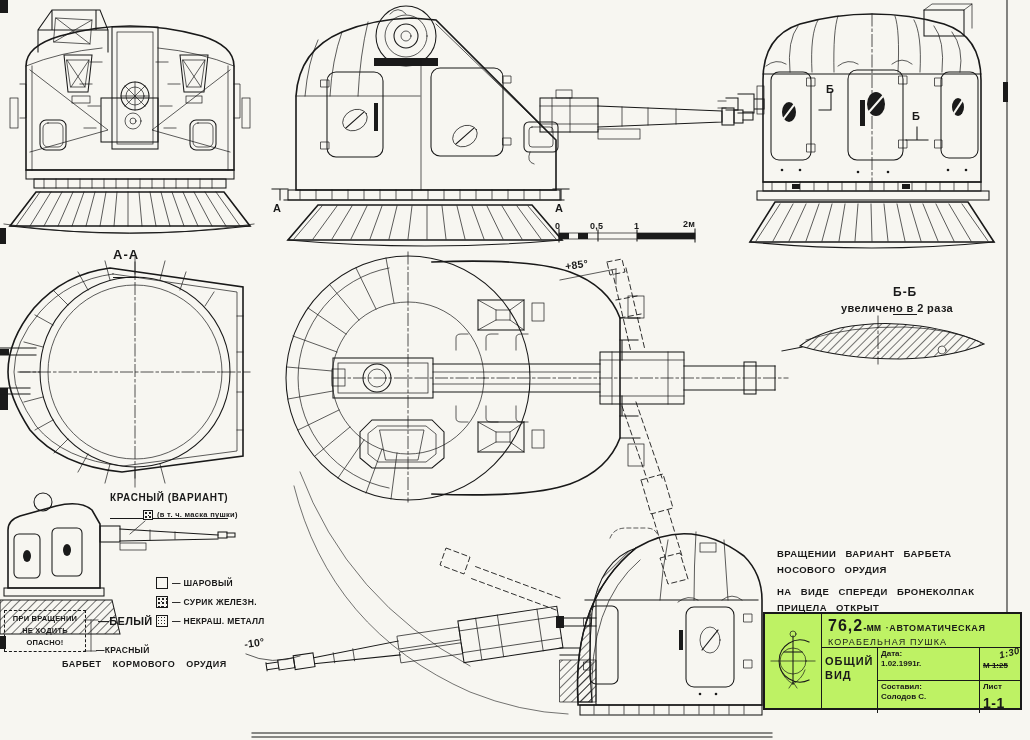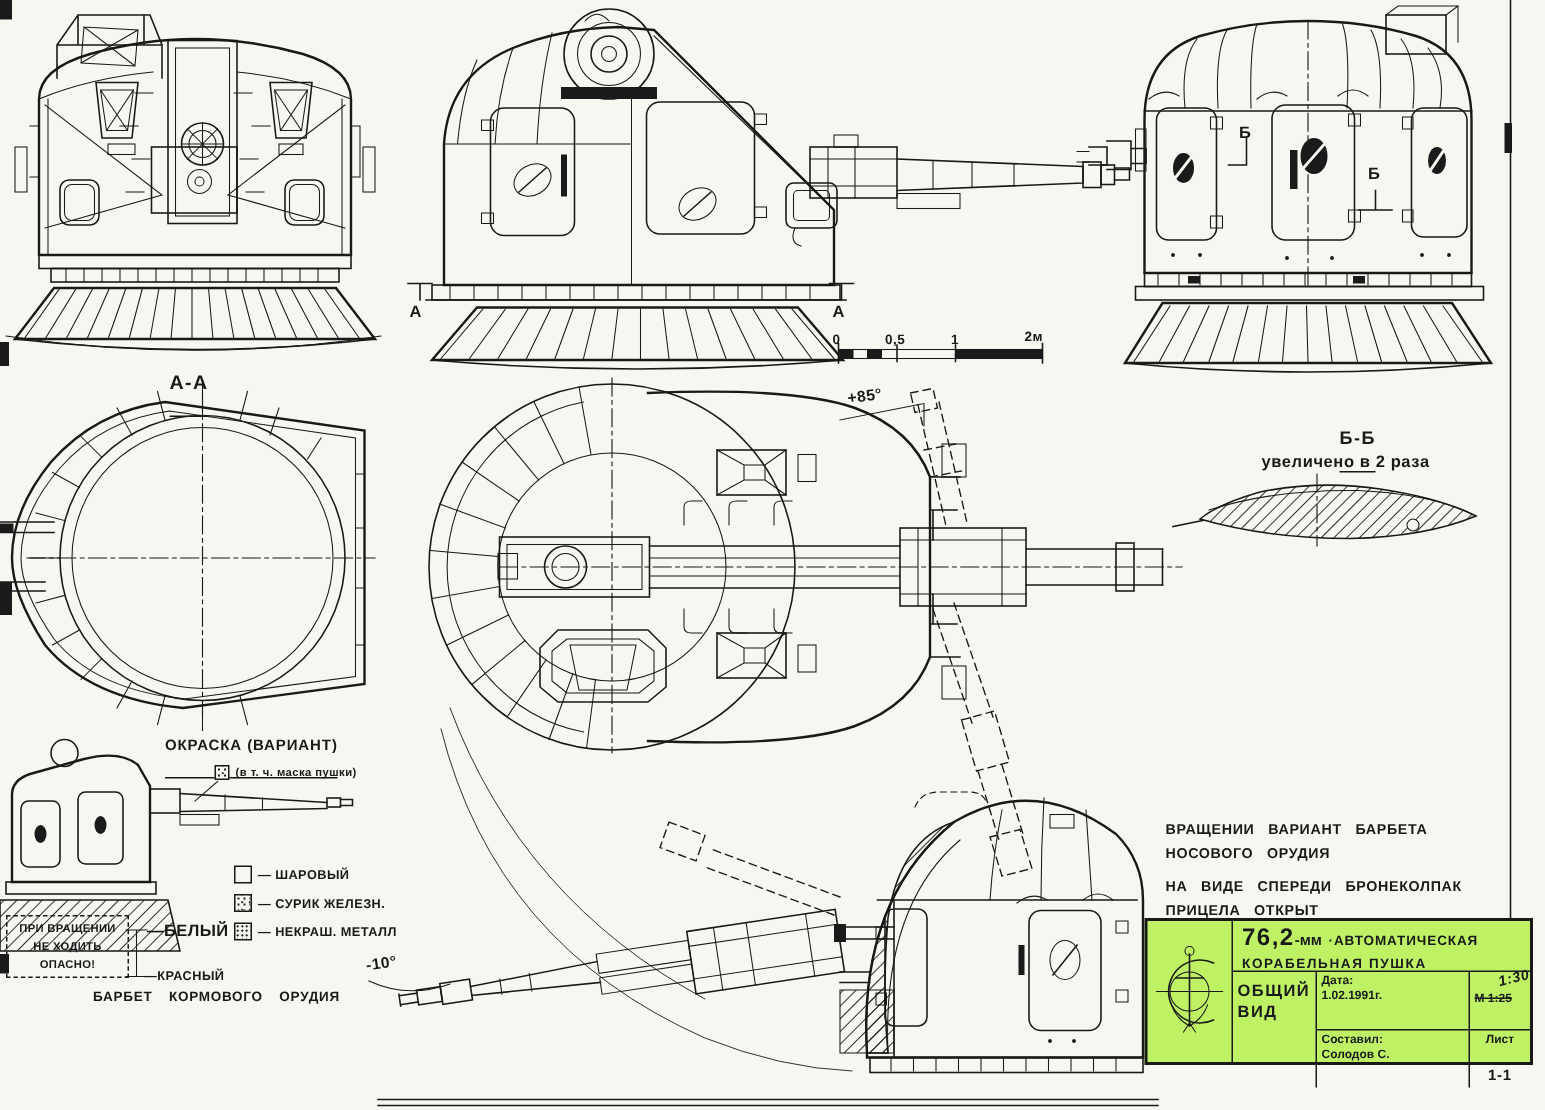--- a/index.html
+++ b/index.html
@@ -25,31 +25,31 @@
   .sw-sm{width:10px;height:10px}
   .warn{position:absolute;left:4px;top:610px;width:82px;border:1.7px dashed #191919;text-align:center;font-weight:700;font-size:7.5px;line-height:1.6;padding:2px 0;letter-spacing:.2px}
   .note{position:absolute;font-weight:700;font-size:9.5px;line-height:1.7;word-spacing:6px;letter-spacing:.45px;width:242px}
   .tb{position:absolute;left:763px;top:612px;width:259px;height:98px;border:2.2px solid #191919;display:flex;background:#bef264;z-index:3}
   .tb-logo{width:57px;border-right:1.6px solid #191919;display:flex;align-items:center;justify-content:center}
   .tb-main{flex:1;display:flex;flex-direction:column}
   .tb-title{height:35px;border-bottom:1.6px solid #191919;padding:3px 0 0 6px}
   .tb-cal{font-size:16px;font-weight:700;letter-spacing:1px}
   .tb-unit{font-size:10px;font-weight:700}
   .tb-nm{font-size:9px;font-weight:700;letter-spacing:.6px}
-  .tb-nm2{font-size:9px;font-weight:700;letter-spacing:1.1px;margin-top:2px;display:block}
+  .tb-nm2{font-size:9px;font-weight:400;letter-spacing:1.1px;margin-top:2px;display:block}
   .tb-grid{flex:1;display:grid;grid-template-columns:56px 1fr 40px;grid-template-rows:1fr 1fr}
   .tbc{border-right:1.6px solid #191919;padding:1px 3px;font-weight:700;font-size:8px;line-height:1.25}
   .tbc.rb0{border-right:none}
   .tbc.bb{border-bottom:1.6px solid #191919}
   .tb-view{grid-row:1/3;display:flex;align-items:flex-start;justify-content:center;padding-top:7px;font-size:11px;letter-spacing:1px;word-spacing:8px}
   .tb-scale{position:relative;border-bottom:1.6px solid #191919}
   .struck{text-decoration:line-through;font-size:8px;display:inline-block;margin-top:12px}
   .hand{position:absolute;top:-1px;right:0;font-style:italic;font-size:9.5px;transform:rotate(-14deg);letter-spacing:.5px}
-  .tb-sheet{text-align:center;padding-top:1px}
-  .tb-sheet b{font-size:10px;display:block;margin-top:14px;letter-spacing:.5px}
+  .tb-sheet{padding-top:1px}
+  .tb-sheet b{font-size:14px;display:block;margin-top:3px;letter-spacing:.5px}
 </style>
 </head>
 <body>
 
 <svg class="art" width="1030" height="740" viewBox="0 0 1030 740">
   <defs>
     <pattern id="hatch" patternUnits="userSpaceOnUse" width="6" height="6" patternTransform="rotate(45)">
       <path d="M0,0 L0,6" stroke-width="1.2"></path>
     </pattern>
   </defs>
@@ -316,21 +316,21 @@
 <div class="lbl" style="left:841px;top:302px;font-size:11px;letter-spacing:.4px">увеличено в 2 раза</div>
 
 <div class="lbl rot" style="left:566px;top:261px;font-size:10.5px">+85°</div>
 <div class="lbl rot" style="left:245px;top:639px;font-size:10.5px">-10°</div>
 
 <div class="lbl" style="left:555px;top:222px;font-size:9px">0</div>
 <div class="lbl" style="left:590px;top:222px;font-size:9px">0,5</div>
 <div class="lbl" style="left:634px;top:222px;font-size:9px">1</div>
 <div class="lbl" style="left:683px;top:220px;font-size:9px">2м</div>
 
-<div class="lbl u" style="left:110px;top:492px;font-size:10px;letter-spacing:.6px">ОКРАСКА (ВАРИАНТ)</div>
+<div class="lbl u" style="left:110px;top:492px;font-size:10px;letter-spacing:.6px">КРАСНЫЙ (ВАРИАНТ)</div>
 <div class="swatch stipple sw-sm" style="left:143px;top:510px"></div>
 <div class="lbl" style="left:157px;top:511px;font-size:7.5px">(в т. ч. маска пушки)</div>
 
 <div class="swatch" style="left:156px;top:577px"></div>
 <div class="lbl" style="left:172px;top:579px;font-size:8.5px">— ШАРОВЫЙ</div>
 <div class="swatch stipple" style="left:156px;top:596px"></div>
 <div class="lbl" style="left:172px;top:598px;font-size:8.5px">— СУРИК ЖЕЛЕЗН.</div>
 <div class="swatch dots" style="left:156px;top:615px"></div>
 <div class="lbl" style="left:172px;top:617px;font-size:8.5px">— НЕКРАШ. МЕТАЛЛ</div>
 

